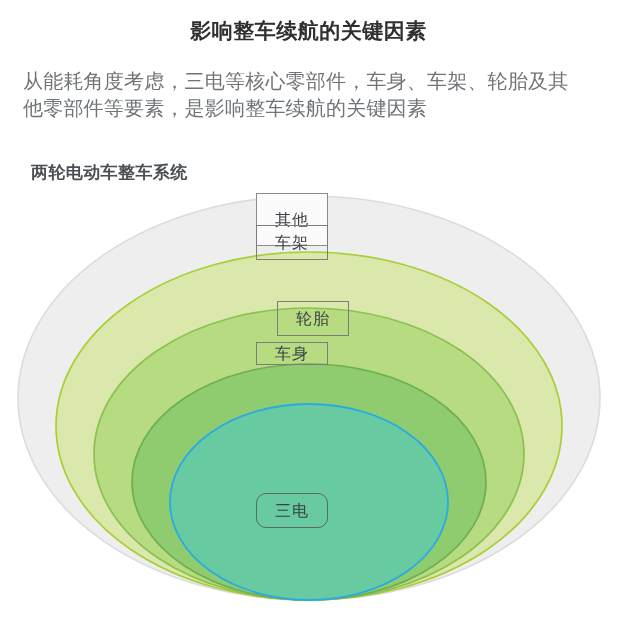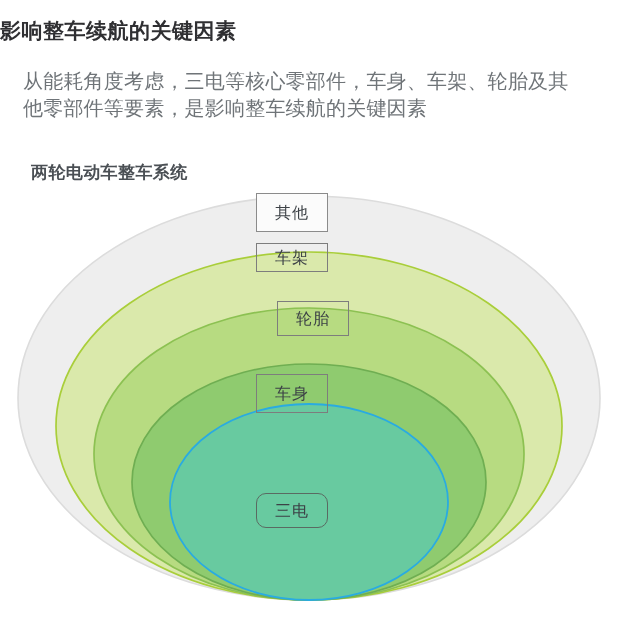--- a/index.html
+++ b/index.html
@@ -21,21 +21,21 @@
     width: 617px;
     height: 641px;
   }
 
   
   .title {
     position: absolute;
     left: 0;
     top: 17px;
     width: 617px;
-    text-align: left;
+    text-align: center;
     font-size: 21px;
     font-weight: bold;
     color: #2f2f32;
     letter-spacing: 0.5px;
     line-height: 28px;
   }
 
   .subtitle {
     position: absolute;
     left: 23px;
@@ -117,33 +117,33 @@
         <ellipse cx="309" cy="246" rx="253" ry="174" fill="#d8e8a6" fill-opacity="0.93" stroke="#a9ce3a" stroke-width="1.7"></ellipse>
 
         <ellipse cx="309" cy="274" rx="215" ry="146" fill="#b4d97e" fill-opacity="0.93" stroke="#8cc152" stroke-width="1.7"></ellipse>
 
         <ellipse cx="309" cy="302" rx="177" ry="118" fill="#8cc96e" fill-opacity="0.93" stroke="#6fae52" stroke-width="1.7"></ellipse>
 
         <ellipse cx="309" cy="322" rx="139" ry="98" fill="#66c9a2" fill-opacity="0.95" stroke="#29abe2" stroke-width="1.8"></ellipse>
       </g>
     </svg>
 
-    <div class="label-box opaque" style="left:256px; top:13px; width:72px; height:39px;">
+    <div class="label-box opaque" style="left:256px; top:13px; width:72px; height:53px;">
       <span>其他</span>
     </div>
 
-    <div class="label-box" style="left:256px; top:63px; width:72px; height:29px;">
+    <div class="label-box" style="left:256px; top:45px; width:72px; height:35px;">
       <span>车架</span>
     </div>
 
     <div class="label-box" style="left:256px; top:121px; width:72px; height:35px;margin-left:21px;">
       <span>轮胎</span>
     </div>
 
-    <div class="label-box" style="left:256px; top:194px; width:72px; height:39px;">
+    <div class="label-box" style="left:256px; top:162px; width:72px; height:23px;">
       <span>车身</span>
     </div>
 
     <div class="label-box" style="left:256px; top:313px; width:72px; height:35px; border-color:#5a6a62;border-radius:10px;">
       <span>三电</span>
     </div>
   </div>
 
 </div>
 

